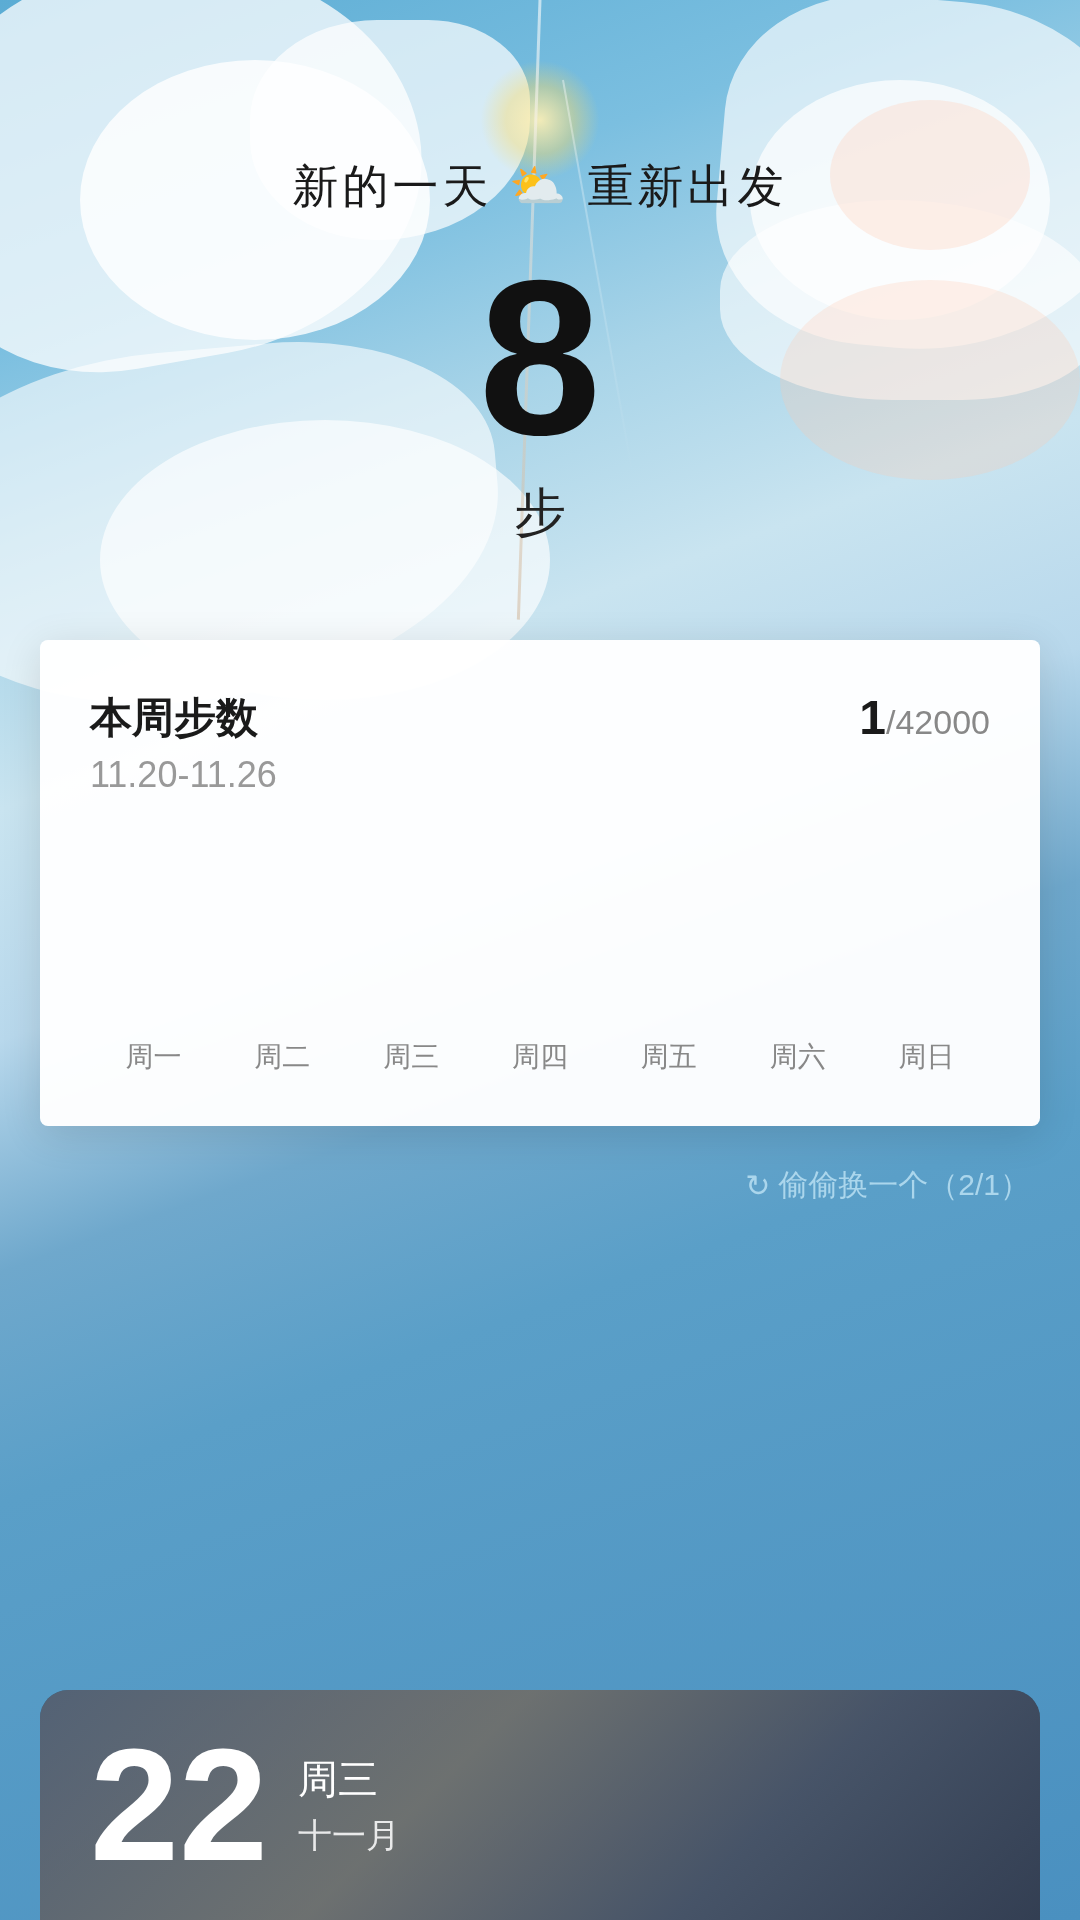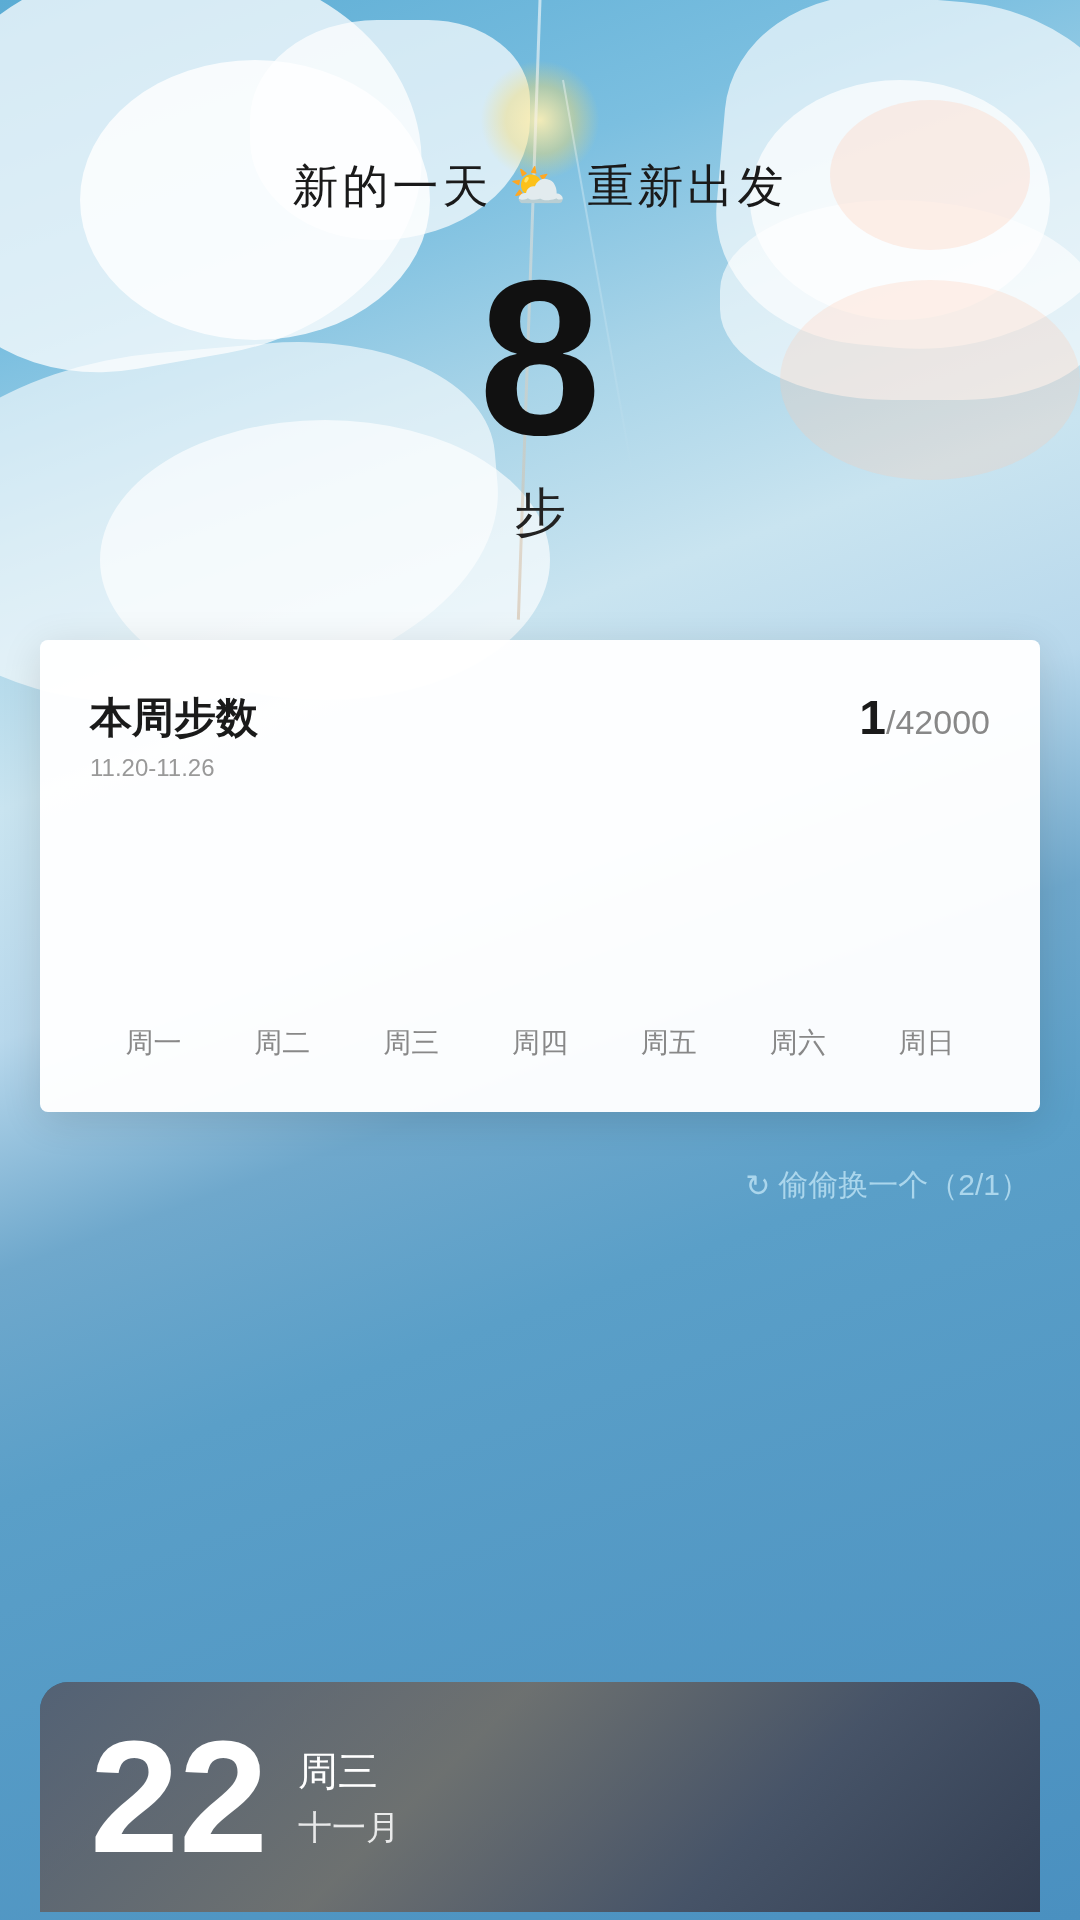--- a/index.html
+++ b/index.html
@@ -143,21 +143,21 @@
       font-weight: 700;
     }
 
     .card-total .slash-max {
       font-size: 34px;
       color: #888;
       font-weight: 400;
     }
 
     .card-date {
-      font-size: 24px;
+      font-size: 36px;
       color: #999;
       margin-bottom: 40px;
     }
 
     .bar-chart {
       display: flex;
       justify-content: space-between;
       align-items: flex-end;
       height: 240px;
       gap: 2px;
@@ -192,21 +192,21 @@
       font-size: 30px;
       color: rgba(180,220,240,0.9);
       display: flex;
       align-items: center;
       gap: 8px;
     }
 
     
     .bottom-widget {
       position: absolute;
-      bottom: 8px;
+      bottom: 0;
       left: 40px;
       right: 40px;
       height: 230px;
       background: rgba(50,50,60,0.75);
       border-radius: 28px 28px 0 0;
       display: flex;
       align-items: center;
       padding: 40px 50px;
       gap: 30px;
       overflow: hidden;

